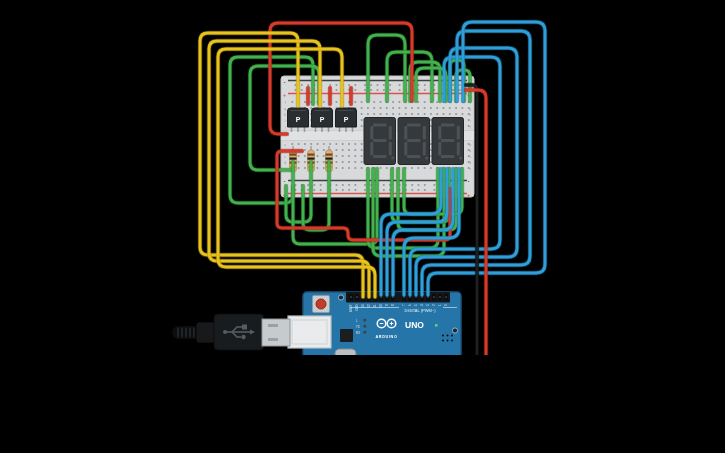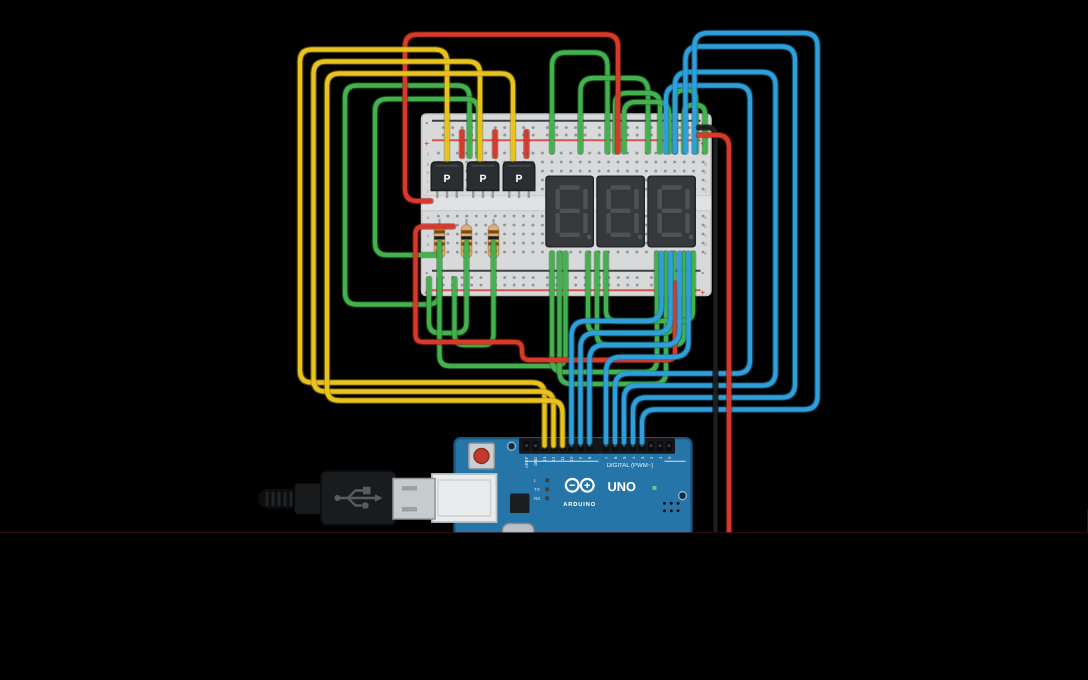--- a/index.html
+++ b/index.html
@@ -1,16 +1,16 @@
 <!DOCTYPE html>
 <html><head>
 <meta charset="utf-8">
 <style>
   html,body{margin:0;padding:0;background:#000;}
-  .stage{position:relative;width:725px;height:355px;background:#ef4444;overflow:hidden;}
+  .stage{position:relative;width:725px;height:355px;background:#fdba74;overflow:hidden;}
   svg text{font-family:"Liberation Sans", sans-serif;}
 </style>
 </head>
 <body>
 
 <div class="stage">
   <svg width="725" height="453" viewBox="0 0 725 453">
       <rect x="0" y="0" width="725" height="453" fill="#000000"></rect>
       <g>
         <rect x="281" y="76" width="193" height="121" rx="3" fill="#d8d9da" stroke="#bfc1c2" stroke-width="1"></rect>

